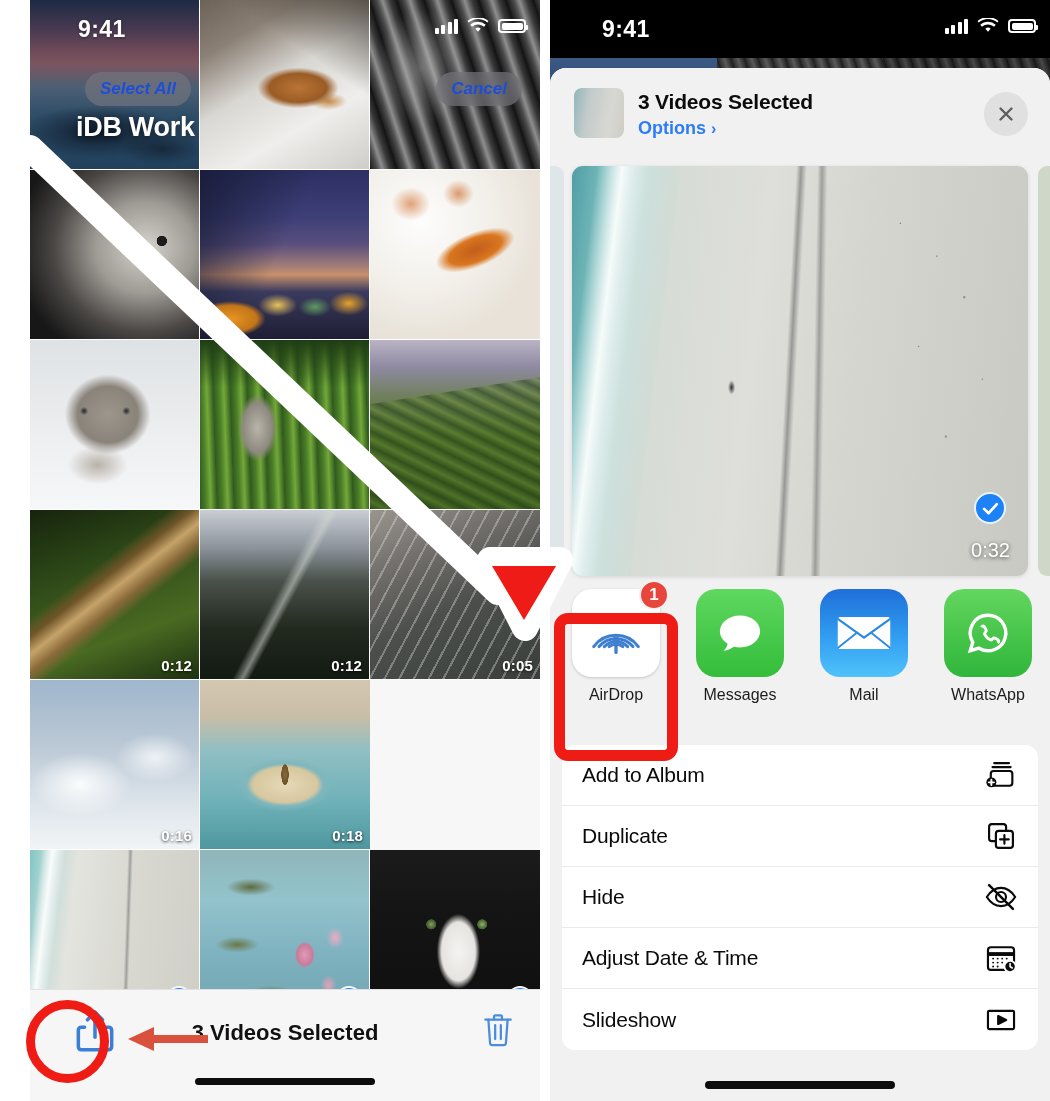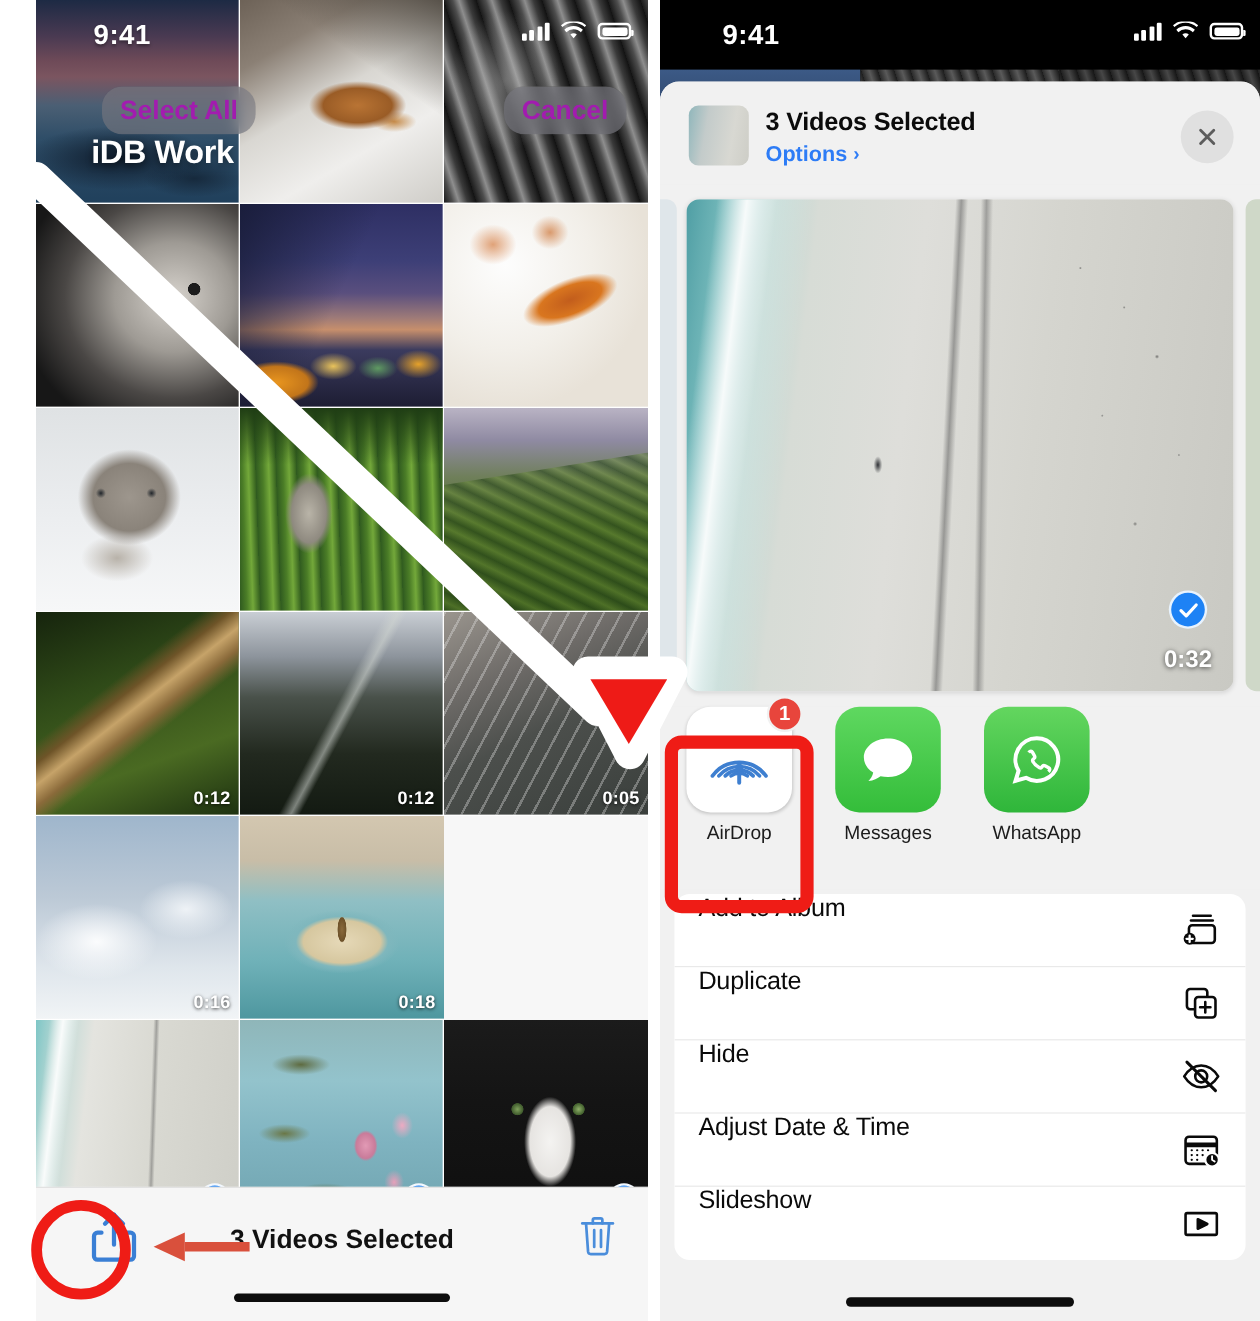--- a/index.html
+++ b/index.html
@@ -39,23 +39,24 @@
   .l-stat-right { position:absolute; right:14px; top:18px; display:flex; align-items:center; gap:9px; }
   .bars { display:flex; align-items:flex-end; gap:2.5px; height:15px; }
   .bars i { display:block; width:4px; background:#fff; border-radius:1px; }
   .bars i:nth-child(1){height:6px}.bars i:nth-child(2){height:9px}
   .bars i:nth-child(3){height:12px}.bars i:nth-child(4){height:15px}
   .batt { width:28px; height:14px; border:2px solid #fff; border-radius:4px; position:relative; }
   .batt::after { content:""; position:absolute; right:-4px; top:4px; width:2px; height:5px; background:#fff; border-radius:0 1px 1px 0;}
   .batt i { position:absolute; inset:1.5px; background:#fff; border-radius:2px; }
 
   .pill-btn {
-    position:absolute; z-index:7; background:rgba(120,120,128,.62); color:#a21caf;
-    border-radius:17px; padding:7px 15px; font-size:22px; font-weight:600;
+    position:absolute; z-index:7; background:rgba(120,120,128,.62); color:#1d4ed8;
+    border-radius:17px; padding:7px 15px; font-size:17px; font-weight:600;
     backdrop-filter: blur(6px);
+    font-style: italic;
   }
   #select-all { left:55px; top:72px; }
   #cancel-btn { right:18px; top:72px; }
   #album-title { position:absolute; z-index:7; left:46px; top:112px; color:#fff; font-size:27px; font-weight:800;
                  text-shadow:0 2px 6px rgba(0,0,0,.45); letter-spacing:-.3px; }
 
   
   #l-toolbar {
     position:absolute; left:0; bottom:0; width:510px; height:112px; background:#f6f6f6; z-index:8;
     border-top:1px solid #e2e2e2;
@@ -101,39 +102,39 @@
   #close-btn svg { width:22px; height:22px; }
 
   
   #preview-strip { position:relative; height:435px; background:#f1f1f1; padding:8px 0 0 0; }
   #prev-left { position:absolute; left:0; top:12px; width:14px; height:410px; background:#dfe6ea; border-radius:0 9px 9px 0;}
   #prev-main {
     position:absolute; left:22px; top:12px; width:456px; height:410px; border-radius:11px; overflow:hidden;
     box-shadow:0 1px 4px rgba(0,0,0,.12);
   }
   #prev-right { position:absolute; right:0; top:12px; width:12px; height:410px; background:#cfd8c8; border-radius:9px 0 0 9px;}
-  #prev-dur { position:absolute; right:18px; bottom:14px; color:#fff; font-size:20px; font-weight:700; text-shadow:0 1px 4px rgba(0,0,0,.7); z-index:3;}
+  #prev-dur { position:absolute; right:18px; bottom:14px; color:#fff; font-size:20px; font-weight:400; text-shadow:0 1px 4px rgba(0,0,0,.7); z-index:3;}
   #prev-chk { position:absolute; right:22px; bottom:52px; width:32px; height:32px; border-radius:50%; background:#1d82f5;
               border:2px solid rgba(255,255,255,.9); display:flex; align-items:center; justify-content:center; z-index:3;}
   #prev-chk svg { width:19px; height:19px; }
 
   
   #app-row { position:relative; height:152px; background:#f1f1f1; display:flex; padding-left:22px; gap:36px; }
   .app { width:88px; position:relative; }
   .app-icon { width:88px; height:88px; border-radius:20px; position:relative; overflow:visible; }
   .app-label { margin-top:9px; text-align:center; font-size:16px; color:#1c1c1c; white-space:nowrap; }
   .badge {
     position:absolute; right:-9px; top:-9px; min-width:30px; height:30px; border-radius:15px; background:#e8453c;
     color:#fff; font-size:17px; font-weight:600; display:flex; align-items:center; justify-content:center; z-index:4;
     border:2px solid #f1f1f1;
   }
 
   
   #action-list { margin:4px 12px 0 12px; background:#fff; border-radius:13px; overflow:hidden; }
-  .action-row { height:61px; display:flex; align-items:flex-start; padding:0 20px; border-bottom:1px solid #e9e9e9; position:relative;}
+  .action-row { height:61px; display:flex; align-items:center; padding:0 20px; border-bottom:1px solid #e9e9e9; position:relative;}
   .action-row:last-child { border-bottom:none; }
   .action-label { font-size:21px; color:#0a0a0a; letter-spacing:-.2px; }
   .action-icon { position:absolute; right:20px; top:50%; transform:translateY(-50%); width:34px; height:34px; }
   #home-bar-r { position:absolute; left:50%; transform:translateX(-50%); bottom:12px; width:190px; height:8px;
                 background:#0d0d0d; border-radius:5px; z-index:20; }
 
   
   #airdrop-box {
     position:absolute; left:554px; top:613px; width:124px; height:148px;
     border:11px solid #ef1c16; border-radius:14px; z-index:14; pointer-events:none;
@@ -448,20 +449,30 @@
 
         <div class="app">
           <div class="app-icon" style="background:linear-gradient(#5fd860,#34bd3a);display:flex;align-items:center;justify-content:center;">
             <svg viewBox="0 0 64 64" width="56" height="56" fill="#fff">
               <path d="M32 12c-12.7 0-23 8.1-23 18.1 0 5.8 3.5 11 8.9 14.3-.6 3.2-2.4 6.1-4.6 8 4.9-.5 9-2.6 11.6-4.6 2.2.5 4.6.8 7.1.8 12.7 0 23-8.1 23-18.5S44.7 12 32 12z"></path>
             </svg>
           </div>
           <div class="app-label">Messages</div>
         </div>
 
+        <div class="app">
+          <div class="app-icon" style="background:linear-gradient(#1f6fd8 0%,#2f9af0 50%,#4fc3fa 100%);display:flex;align-items:center;justify-content:center;">
+            <svg viewBox="0 0 64 44" width="60" height="42">
+              <rect x="4" y="5" width="56" height="34" rx="3" fill="#fff"></rect>
+              <path d="M4 7 L32 27 L60 7" fill="none" stroke="#2b8bdf" stroke-width="2.4"></path>
+              <path d="M4 38 L24 22 M60 38 L40 22" fill="none" stroke="#2b8bdf" stroke-width="2"></path>
+            </svg>
+          </div>
+          <div class="app-label">Mail</div>
+        </div>
 
         <div class="app">
           <div class="app-icon" style="background:linear-gradient(#63d65f,#2fb63a);display:flex;align-items:center;justify-content:center;">
             <svg viewBox="0 0 64 64" width="54" height="54" fill="none" stroke="#fff" stroke-width="4">
               <path d="M32 11a21 21 0 0 0-18 32l-3 10 10.3-3A21 21 0 1 0 32 11z"></path>
               <path d="M24 25c1.6-2 3-1.6 3.8-.2l2 3.6c.5 1 .2 1.7-.5 2.4l-1 1c-.5.6-.6 1.2-.2 1.9a16 16 0 0 0 6.6 6.4c.8.4 1.5.2 2-.4l1-1.2c.7-.8 1.4-1 2.4-.5l3.6 2c1.4.8 1.6 2.2-.2 3.9" stroke-width="3.4"></path>
             </svg>
           </div>
           <div class="app-label">WhatsApp</div>
         </div>

